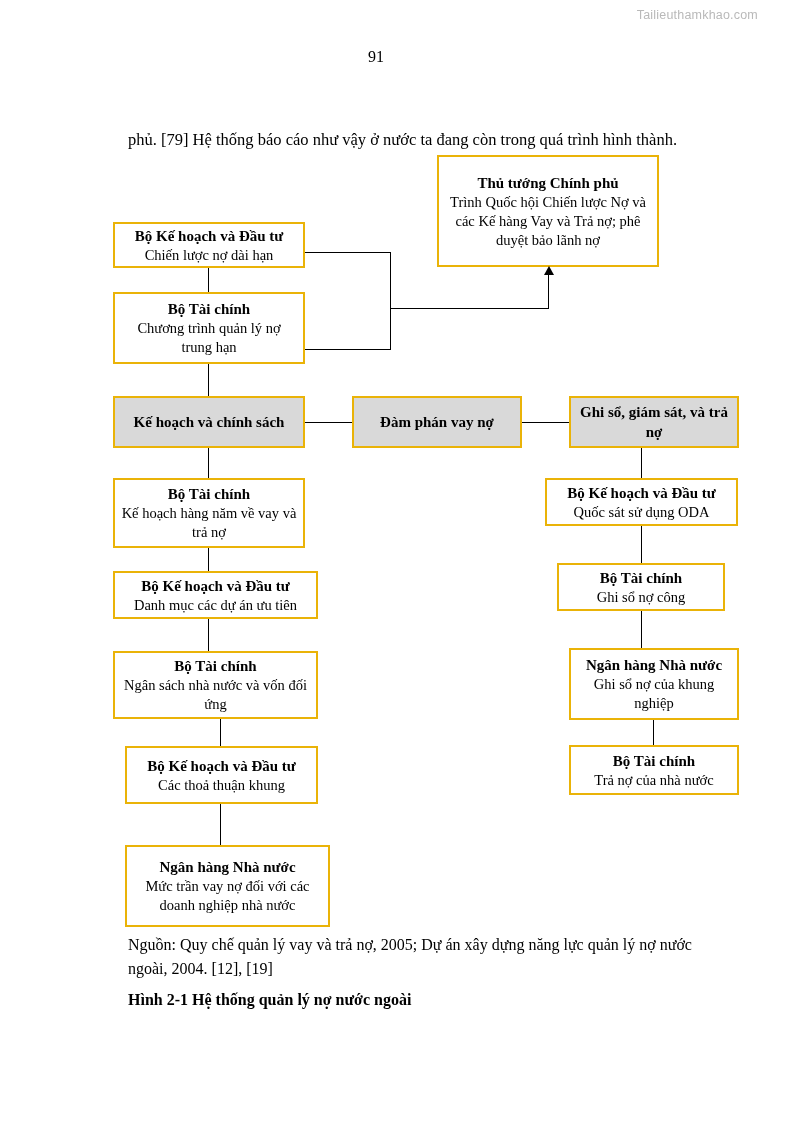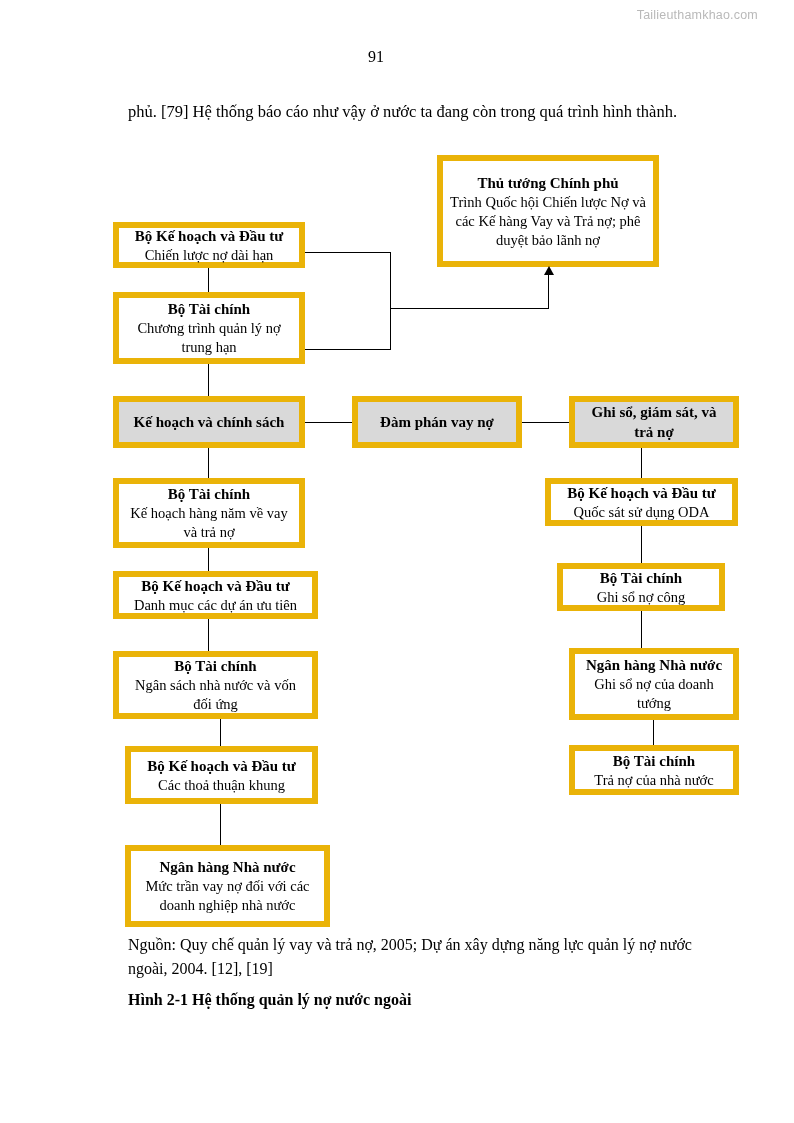--- a/index.html
+++ b/index.html
@@ -33,39 +33,39 @@
     top: 48px;
     left: 0;
     width: 752px;
     text-align: center;
     font-size: 16px;
   }
 
   .body-paragraph {
     position: absolute;
     left: 128px;
-    top: 94px;
+    top: 122px;
     width: 600px;
     font-size: 16.5px;
     line-height: 36px;
   }
 
   
   .diagram {
     position: absolute;
     left: 0;
     top: 0;
     width: 794px;
     height: 1123px;
   }
 
   .node {
     position: absolute;
     box-sizing: border-box;
-    border: 6px solid #eab308;
+    border: 2px solid #eab308;
     background: #ffffff;
     display: flex;
     flex-direction: column;
     align-items: center;
     justify-content: center;
     text-align: center;
     padding: 3px 6px;
     z-index: 2;
   }
   .node.shaded {
@@ -219,21 +219,21 @@
 
   <div class="node" style="left:557px; top:563px; width:168px; height:48px;">
     <div class="title">Bộ Tài chính</div>
     <div class="sub">Ghi sổ nợ công</div>
   </div>
 
   <div class="line vline" style="left:641px; top:611px; height:37px;"></div>
 
   <div class="node" style="left:569px; top:648px; width:170px; height:72px;">
     <div class="title">Ngân hàng Nhà nước</div>
-    <div class="sub">Ghi sổ nợ của doanh tướng</div>
+    <div class="sub">Ghi sổ nợ của khung nghiệp</div>
   </div>
 
   <div class="line vline" style="left:653px; top:720px; height:25px;"></div>
 
   <div class="node" style="left:569px; top:745px; width:170px; height:50px;">
     <div class="title">Bộ Tài chính</div>
     <div class="sub">Trả nợ của nhà nước</div>
   </div>
 
 </div>

